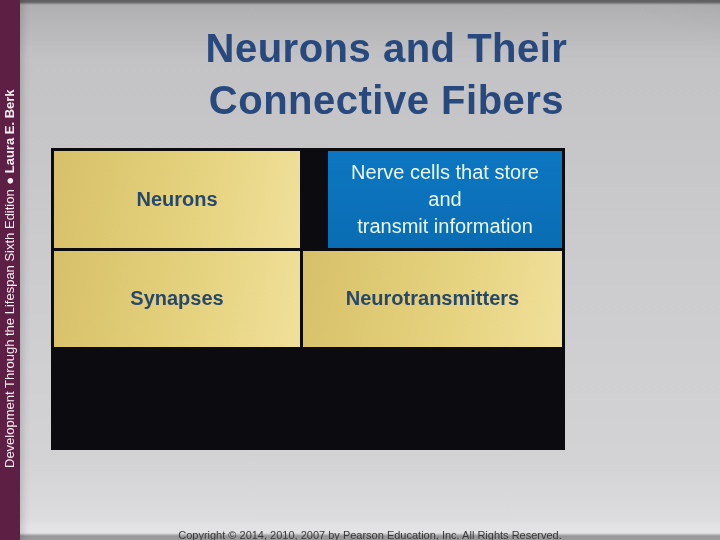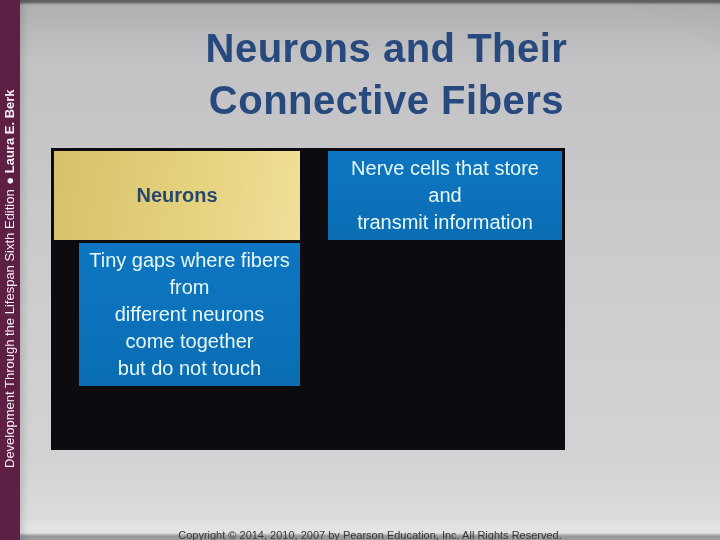--- a/index.html
+++ b/index.html
@@ -126,23 +126,22 @@
   <div class="main">
 
     <div class="slide-title">Neurons and Their
 Connective Fibers</div>
 
     <div class="deftable">
       <div class="cell term">Neurons</div>
       <div class="cell def">Nerve cells that store and
 transmit information</div>
 
-      <div class="cell def">Tiny gaps where fibers from
-different neurons come together
-but do not touch</div>
+      <div class="cell term">Synapses</div>
 
+      <div class="cell term">Neurotransmitters</div>
     </div>
 
     <div class="copyright">Copyright © 2014, 2010, 2007 by Pearson Education, Inc. All Rights Reserved.</div>
 
   </div>
 
 </div>
 
 </body></html>

